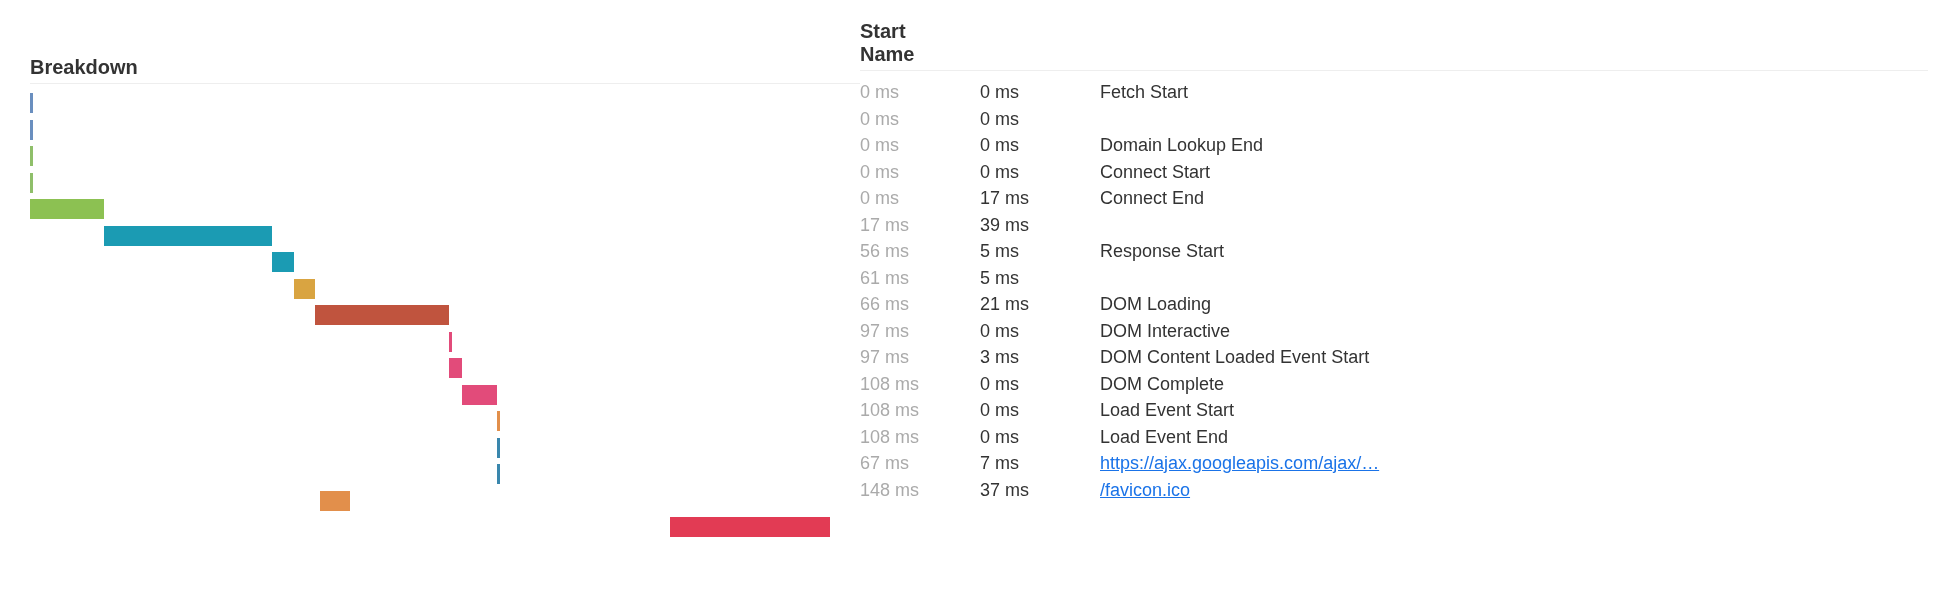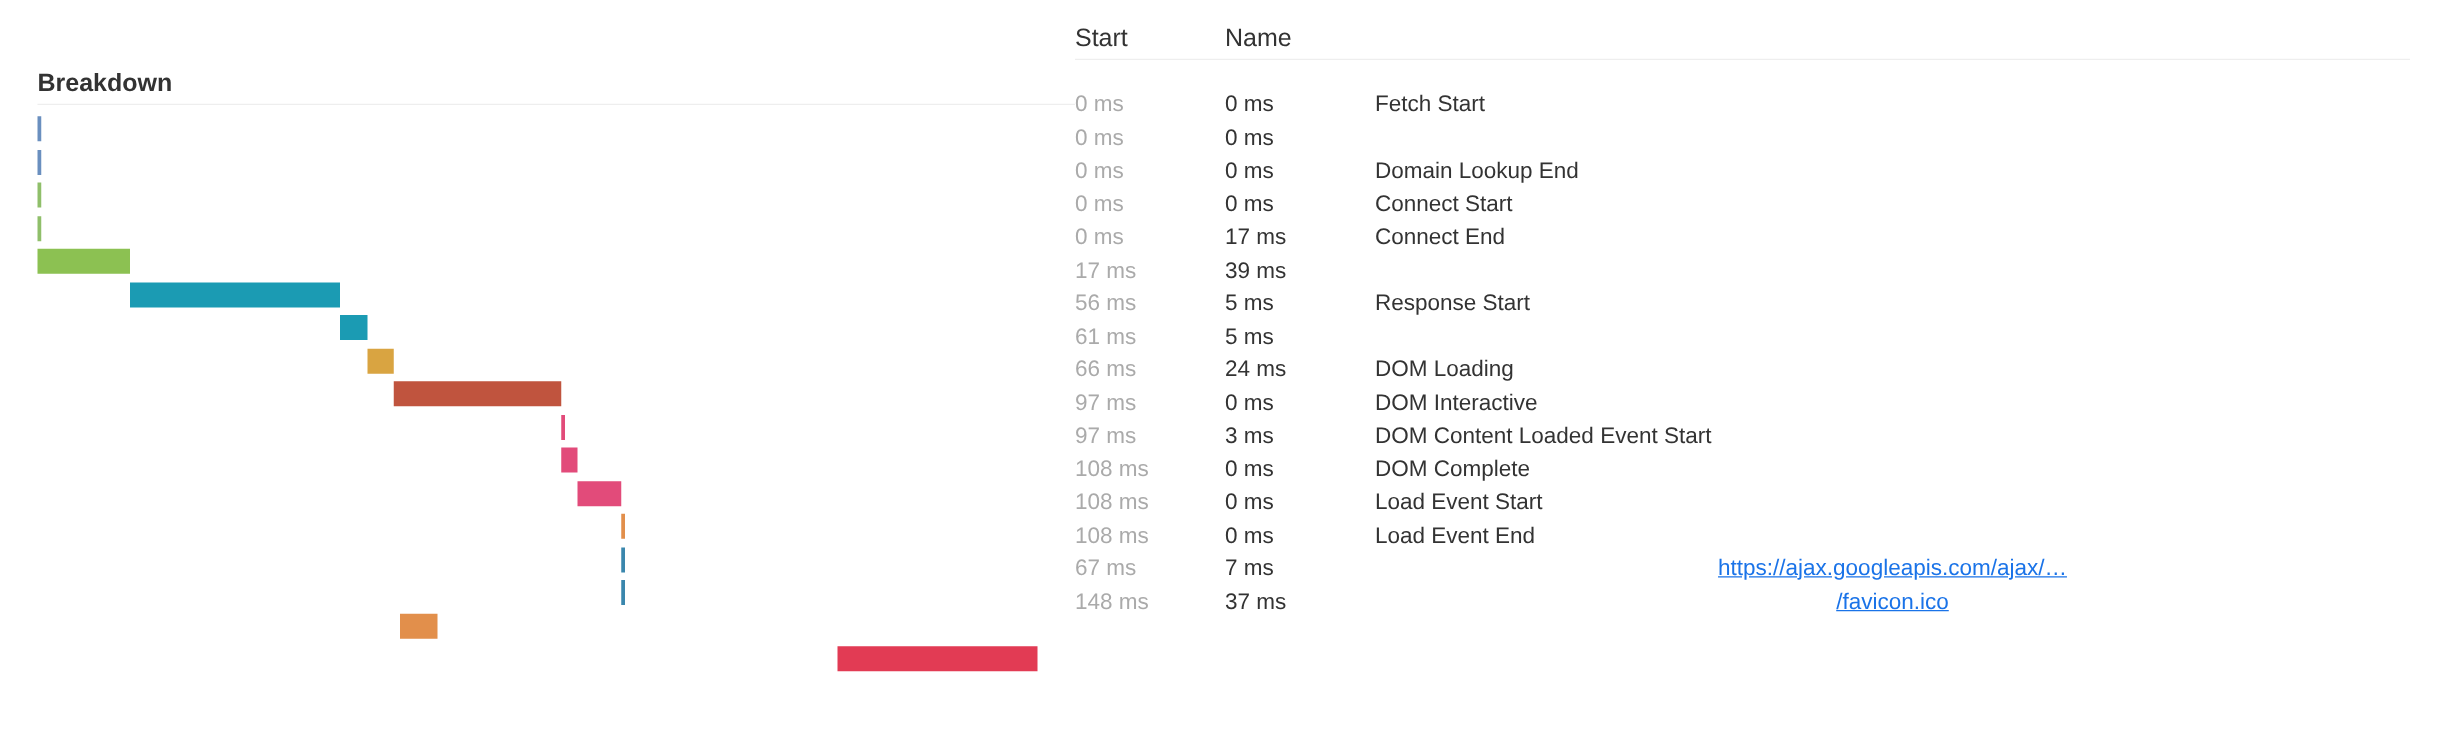--- a/index.html
+++ b/index.html
@@ -31,24 +31,25 @@
     }
     .header-breakdown {
       font-weight: bold;
       font-size: 20px;
       color: #333;
     }
     .table-header {
       display: flex;
       border-bottom: 1px solid #eee;
       padding-bottom: 4px;
-      margin-bottom: 22px;
-      font-weight: normal;
+      margin-bottom: 8px;
+      font-weight: bold;
       font-size: 20px;
       color: #333;
+      flex-direction: column;
     }
     .col-start { width: 120px; }
     .col-duration { width: 120px; }
     .col-name { flex: 1; }
     .chart-rows {
       display: flex;
       flex-direction: column;
     }
     .chart-row {
       height: 26.5px;
@@ -68,21 +69,21 @@
     }
     .table-row {
       display: flex;
       height: 26.5px;
       line-height: 26.5px;
       align-items: center;
     }
     .start-val { color: #aaa; width: 120px; }
     .dur-val   { color: #333; width: 120px; }
     .name-val  { color: #333; flex: 1; white-space: nowrap; overflow: hidden; text-overflow: ellipsis; }
-    .name-val.link { color: #1a73e8; text-decoration: underline; cursor: pointer; text-align: center; }
+    .name-val.link { color: #1a73e8; text-decoration: underline; cursor: pointer; }
   </style>
 </head>
 <body>
 
 <div class="container">
 
   <div class="chart-column">
     <div class="header-row">
       <span class="header-breakdown">Breakdown</span>
     </div>
@@ -180,21 +181,21 @@
           <span class="start-val">56 ms</span>
           <span class="dur-val">5 ms</span>
           <span class="name-val">Response Start</span>
         </div>
         <div class="table-row">
           <span class="start-val">61 ms</span>
           <span class="dur-val">5 ms</span>
         </div>
         <div class="table-row">
           <span class="start-val">66 ms</span>
-          <span class="dur-val">24 ms</span>
+          <span class="dur-val">21 ms</span>
           <span class="name-val">DOM Loading</span>
         </div>
         <div class="table-row">
           <span class="start-val">97 ms</span>
           <span class="dur-val">0 ms</span>
           <span class="name-val">DOM Interactive</span>
         </div>
         <div class="table-row">
           <span class="start-val">97 ms</span>
           <span class="dur-val">3 ms</span>

